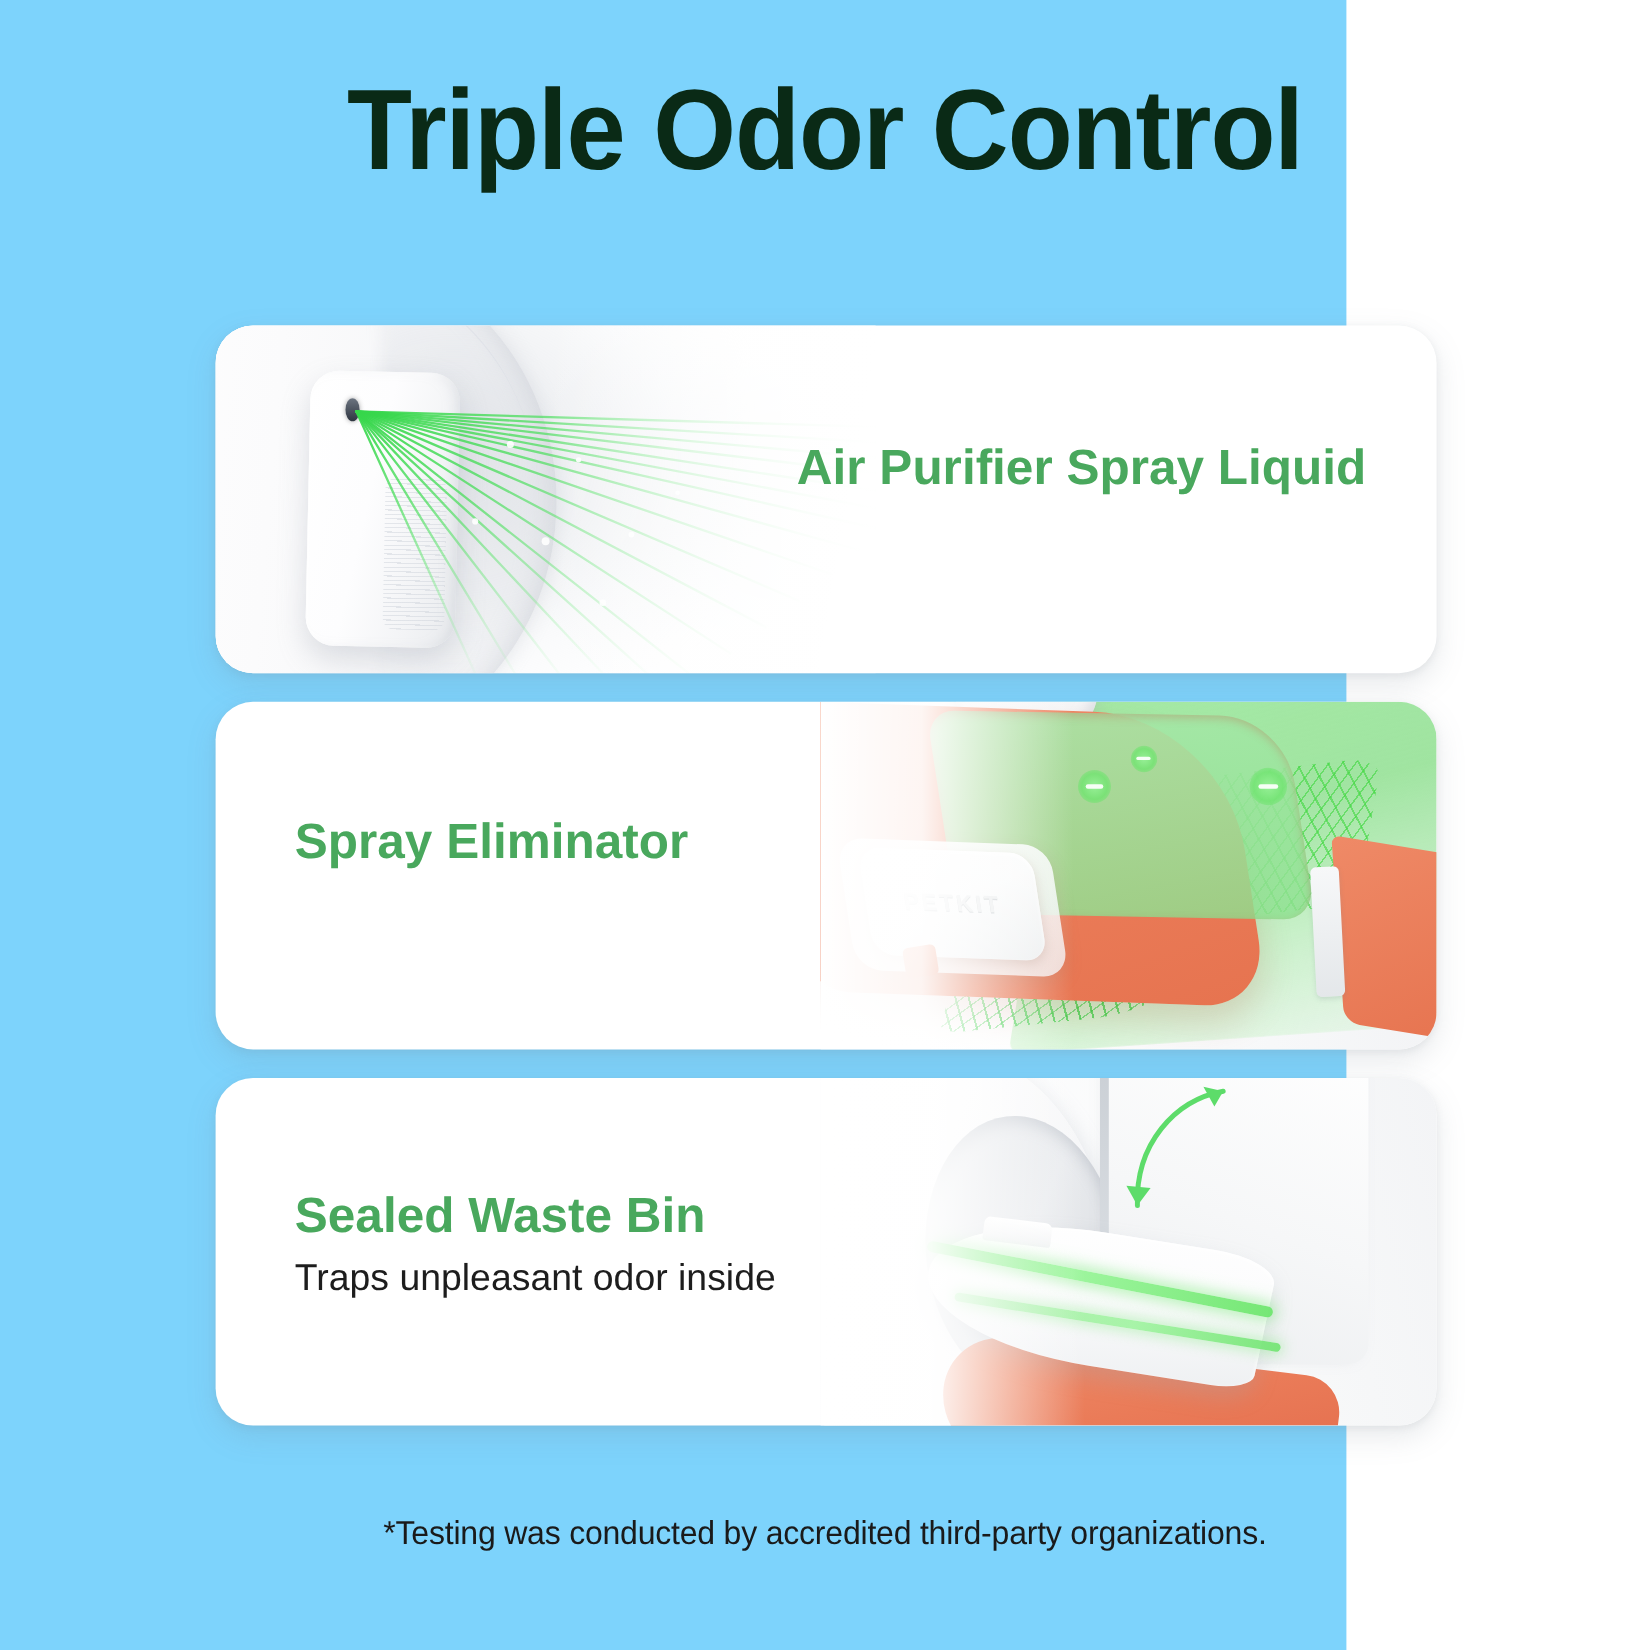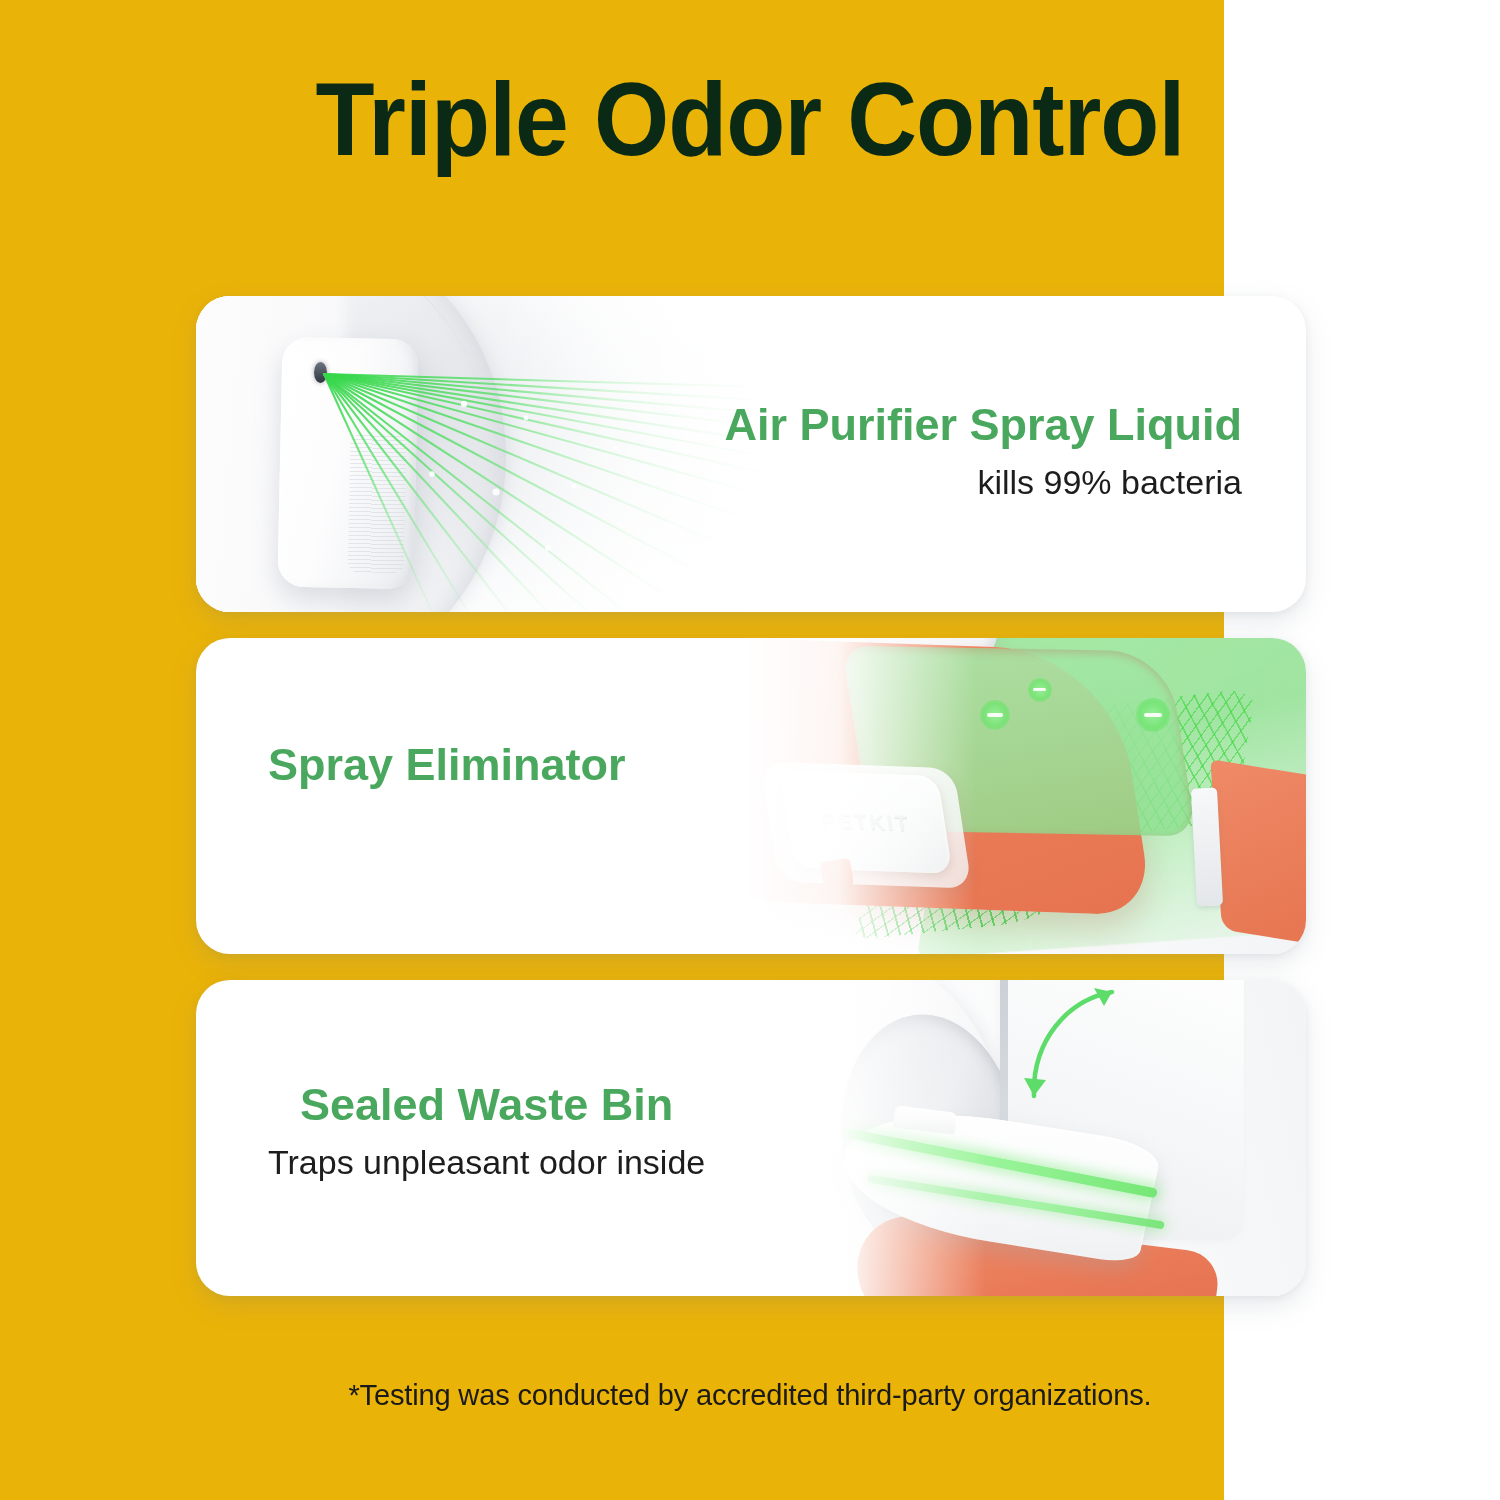--- a/index.html
+++ b/index.html
@@ -10,21 +10,21 @@
     height: 1500px;
     background: #ffffff;
     font-family: "Liberation Sans", "DejaVu Sans", sans-serif;
     overflow: hidden;
   }
 
   .page {
     position: relative;
     width: 1224px;
     height: 1500px;
-    background: #eab308;
+    background: #7dd3fc;
   }
 
   
   .page-title {
     position: absolute;
     top: 62px;
     left: 0;
     width: 1500px;
     text-align: center;
     font-family: "Liberation Sans Narrow", "Liberation Sans", sans-serif;
@@ -438,21 +438,21 @@
   }
   #card-3 .arrow {
     position: absolute;
     left: 230px; top: -6px;
     width: 180px; height: 170px;
     z-index: 7;
   }
   #card-3 .card-text {
     left: 72px;
     top: 100px;
-    text-align: center;
+    text-align: left;
   }
 
   
   .footnote {
     position: absolute;
     top: 1378px;
     left: 0;
     width: 1500px;
     text-align: center;
     font-family: "Liberation Sans Narrow", "Liberation Sans", sans-serif;
@@ -519,21 +519,20 @@
             <circle cx="378" cy="190" r="2.6"></circle>
             <circle cx="420" cy="152" r="2.2"></circle>
             <circle cx="352" cy="252" r="3.0"></circle>
           </g>
         </svg>
         <div class="spray-fade"></div>
       </div>
 
       <div class="card-text">
         <div class="card-title">Air Purifier Spray Liquid</div>
-        <div class="card-sub">kills 99% bacteria</div>
       </div>
     </div>
 
     <div class="card" id="card-2">
       <div class="card-text">
         <div class="card-title">Spray Eliminator</div>
       </div>
 
       <div class="card-media">
         <div class="bin-glow"></div>

